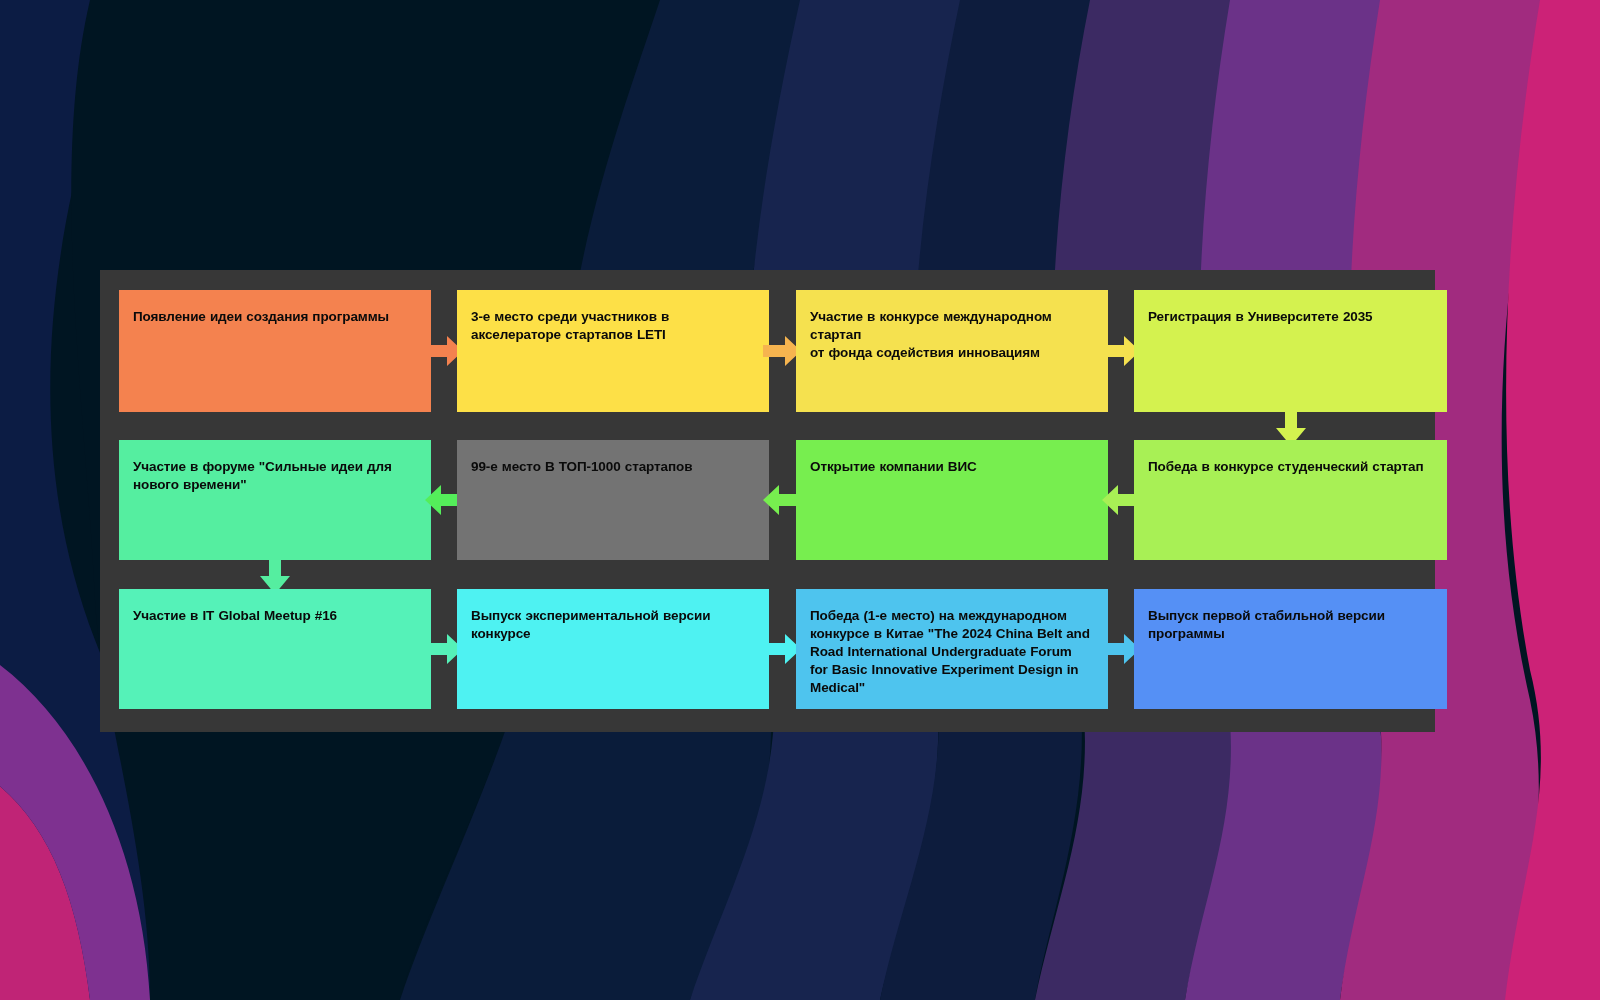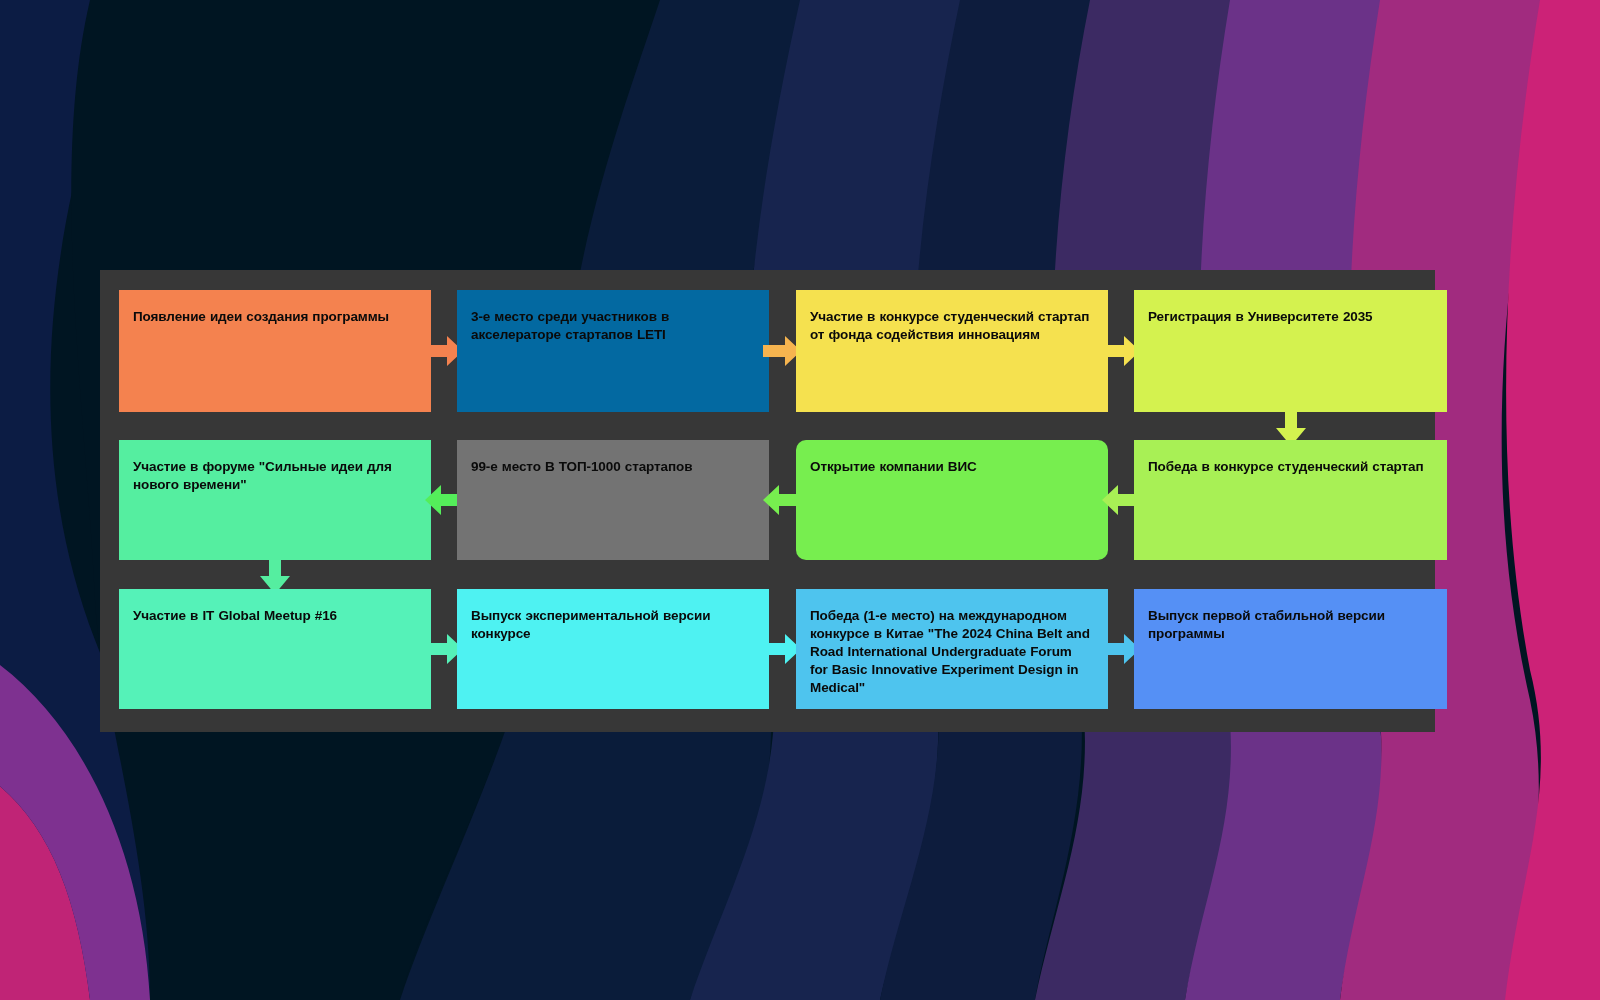--- a/index.html
+++ b/index.html
@@ -76,31 +76,31 @@
   <div class="grid">
 
     <div class="cell" style="background: rgb(244, 130, 79);">
       <div class="cell-text">Появление идеи создания программы</div>
     </div>
     <div class="conn conn-h">
         <svg width="38" height="34" viewBox="0 0 38 34">
           <path d="M0,11 L22,11 L22,2 L38,17 L22,32 L22,23 L0,23 Z" fill="#f4824f"></path>
         </svg>
       </div>
-    <div class="cell" style="background: #0369a1;">
+    <div class="cell" style="background: #fde047;">
       <div class="cell-text">3-е место среди участников в
 акселераторе стартапов LETI</div>
     </div>
     <div class="conn conn-h">
         <svg width="38" height="34" viewBox="0 0 38 34">
           <path d="M0,11 L22,11 L22,2 L38,17 L22,32 L22,23 L0,23 Z" fill="#f6b44f"></path>
         </svg>
       </div>
     <div class="cell" style="background: rgb(245, 225, 79);">
-      <div class="cell-text">Участие в конкурсе студенческий стартап
+      <div class="cell-text">Участие в конкурсе международном стартап
 от фонда содействия инновациям</div>
     </div>
     <div class="conn conn-h">
         <svg width="38" height="34" viewBox="0 0 38 34">
           <path d="M0,11 L22,11 L22,2 L38,17 L22,32 L22,23 L0,23 Z" fill="#f5e14f"></path>
         </svg>
       </div>
     <div class="cell" style="background: rgb(212, 242, 79);">
       <div class="cell-text">Регистрация в Университете 2035</div>
     </div>
@@ -127,21 +127,21 @@
         </svg>
       </div>
     <div class="cell" style="background: #737373;">
       <div class="cell-text">99-е место В ТОП-1000 стартапов</div>
     </div>
     <div class="conn conn-h">
         <svg width="38" height="34" viewBox="0 0 38 34">
           <path d="M38,11 L16,11 L16,2 L0,17 L16,32 L16,23 L38,23 Z" fill="#77ee4f"></path>
         </svg>
       </div>
-    <div class="cell" style="background: rgb(119, 238, 79); border-radius: 10px;">
+    <div class="cell" style="background: rgb(119, 238, 79);">
       <div class="cell-text">Открытие компании ВИС</div>
     </div>
     <div class="conn conn-h">
         <svg width="38" height="34" viewBox="0 0 38 34">
           <path d="M38,11 L16,11 L16,2 L0,17 L16,32 L16,23 L38,23 Z" fill="#a8f055"></path>
         </svg>
       </div>
     <div class="cell" style="background: rgb(168, 240, 85);">
       <div class="cell-text">Победа в конкурсе студенческий стартап</div>
     </div>

